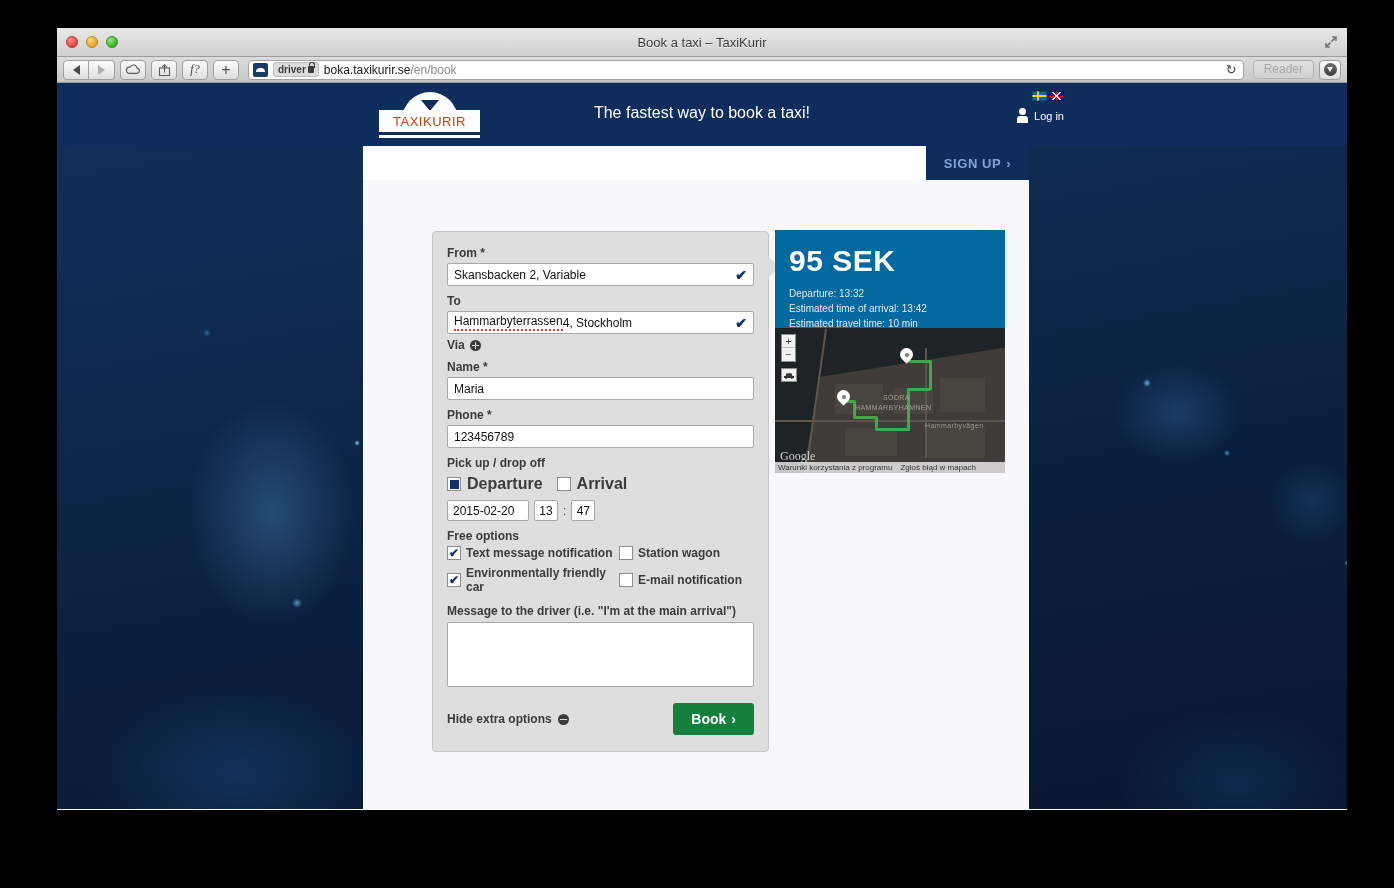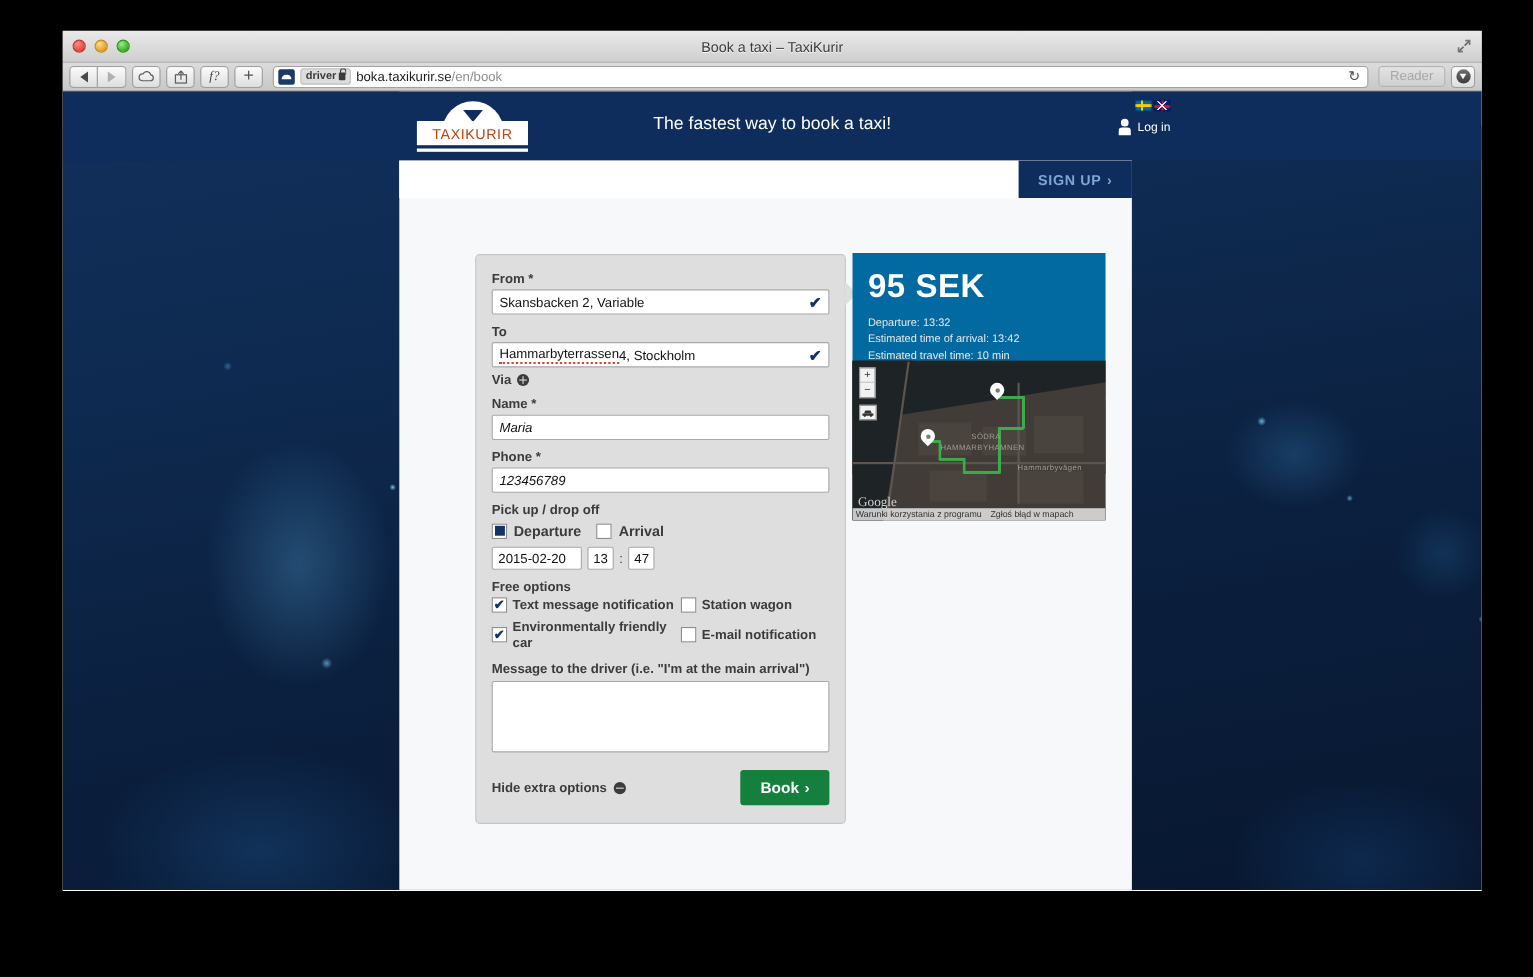--- a/index.html
+++ b/index.html
@@ -264,21 +264,21 @@
   }
   .lbl { font-size:12px; font-weight:bold; color:#3b3b3b; margin:0 0 3px 0; }
   .lbl.sp { margin-top:8px; }
   .field {
     position:relative; width:100%; height:23px;
     background:#fff; border:1px solid #a9a9a9; border-radius:2px;
     display:flex; align-items:center; padding:0 26px 0 6px;
     font-size:12px; color:#111;
     margin-bottom:3px;
   }
-  .field.plain { padding-right:6px;font-style:italic; }
+  .field.plain { padding-right:6px; }
   .check-mark {
     position:absolute; right:6px; top:50%; transform:translateY(-50%);
     color:#12306a; font-size:14px; font-weight:bold;
   }
   .spellerr {
     border-bottom:2px dotted #e23b3b;
     padding-bottom:1px;
   }
   .via-row {
     display:flex; align-items:center; gap:5px;
@@ -296,21 +296,21 @@
   .radio-row { display:flex; align-items:center; gap:6px; margin:5px 0 7px 0; }
   .sqbox {
     width:14px;height:14px;background:#fff;border:1px solid #8d8d8d;
     display:inline-flex;align-items:center;justify-content:center;flex:none;
     cursor:pointer;
   }
   .sqbox.filled::after{ content:""; width:9px;height:9px;background:#12306a; }
   .sqbox.checked::after{
     content:"✔"; color:#12306a; font-size:12px; font-weight:bold; line-height:1;
   }
-  .radio-label { font-size:13px; font-weight:bold; color:#3b3b3b; margin-right:8px; }
+  .radio-label { font-size:16px; font-weight:bold; color:#3b3b3b; margin-right:8px; }
 
   .datetime-row { display:flex; align-items:center; gap:5px; margin-bottom:8px; }
   .dt-input {
     height:21px; background:#fff; border:1px solid #a9a9a9; border-radius:2px;
     font-size:12px; color:#111; display:flex; align-items:center; padding:0 5px;
   }
   .dt-date { width:82px; }
   .dt-time { width:24px; justify-content:center; }
   .colon { font-size:12px; color:#3b3b3b; }
 

